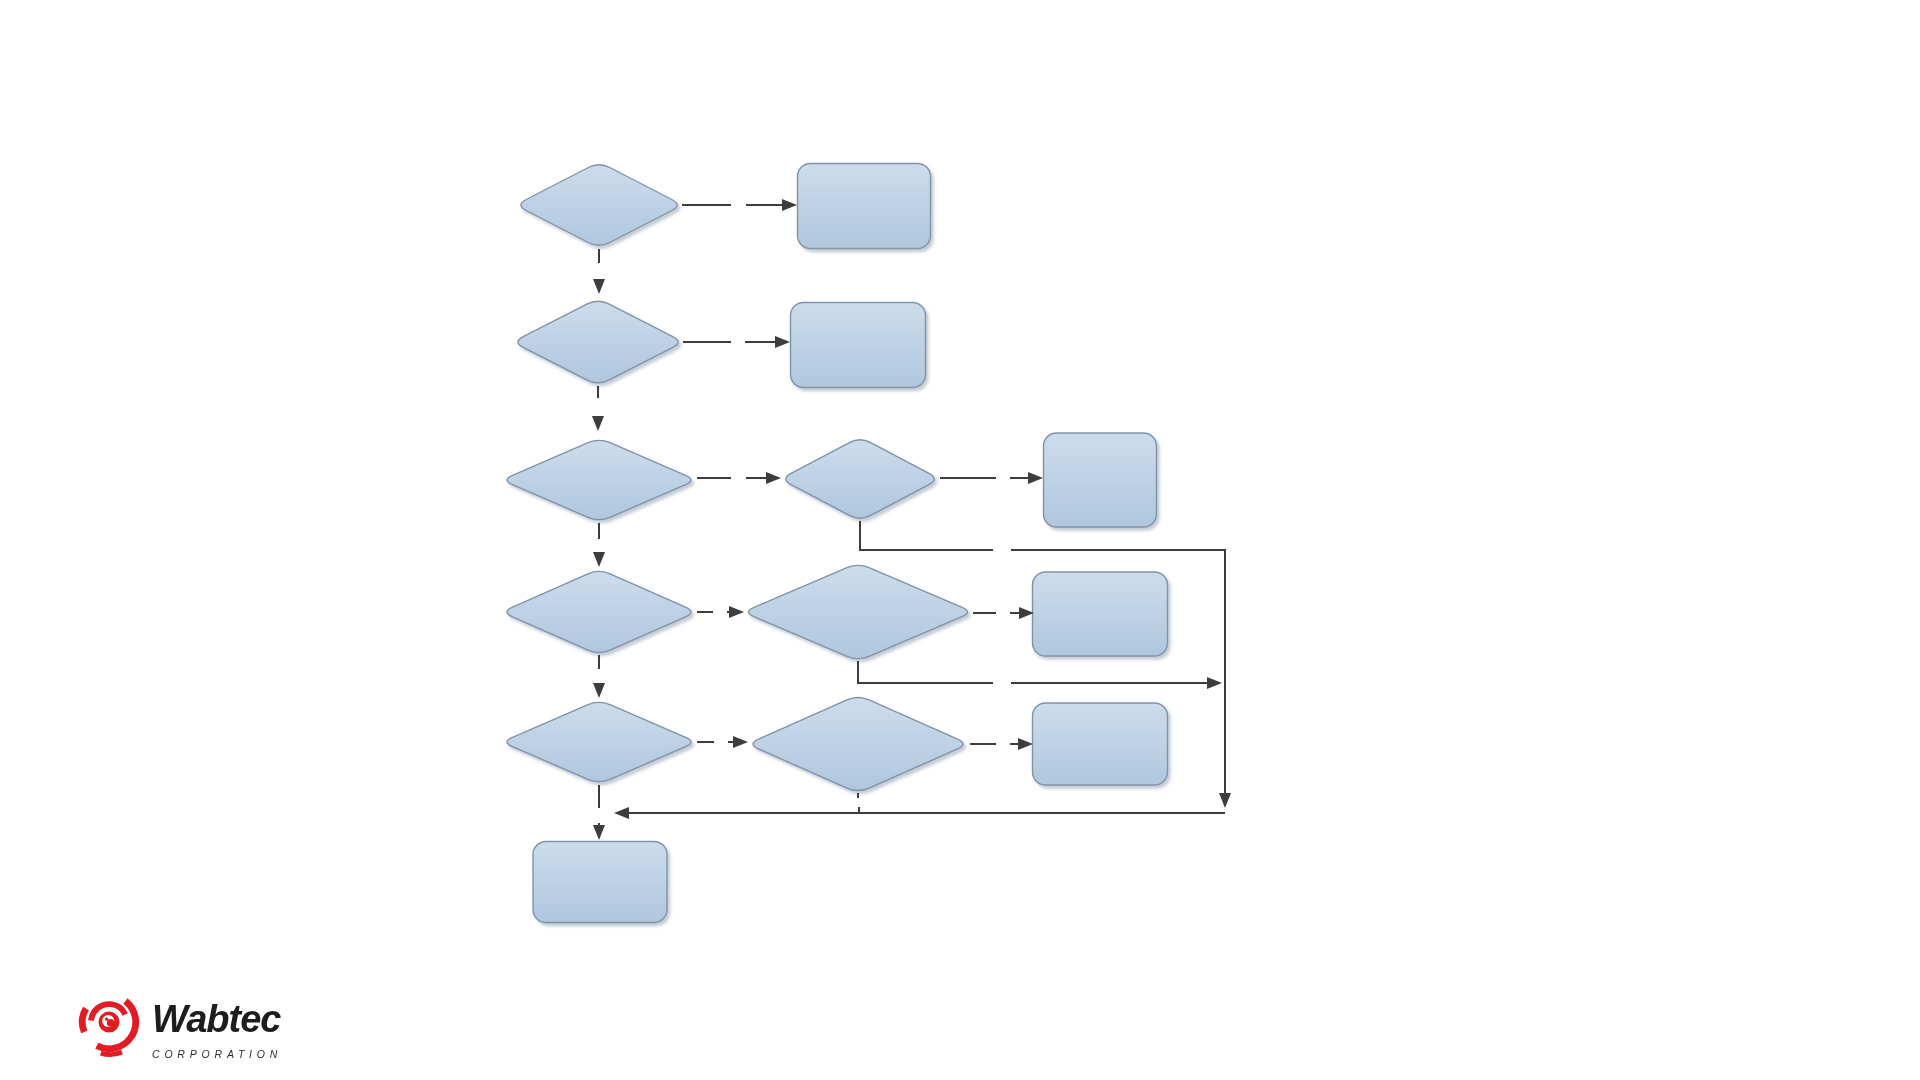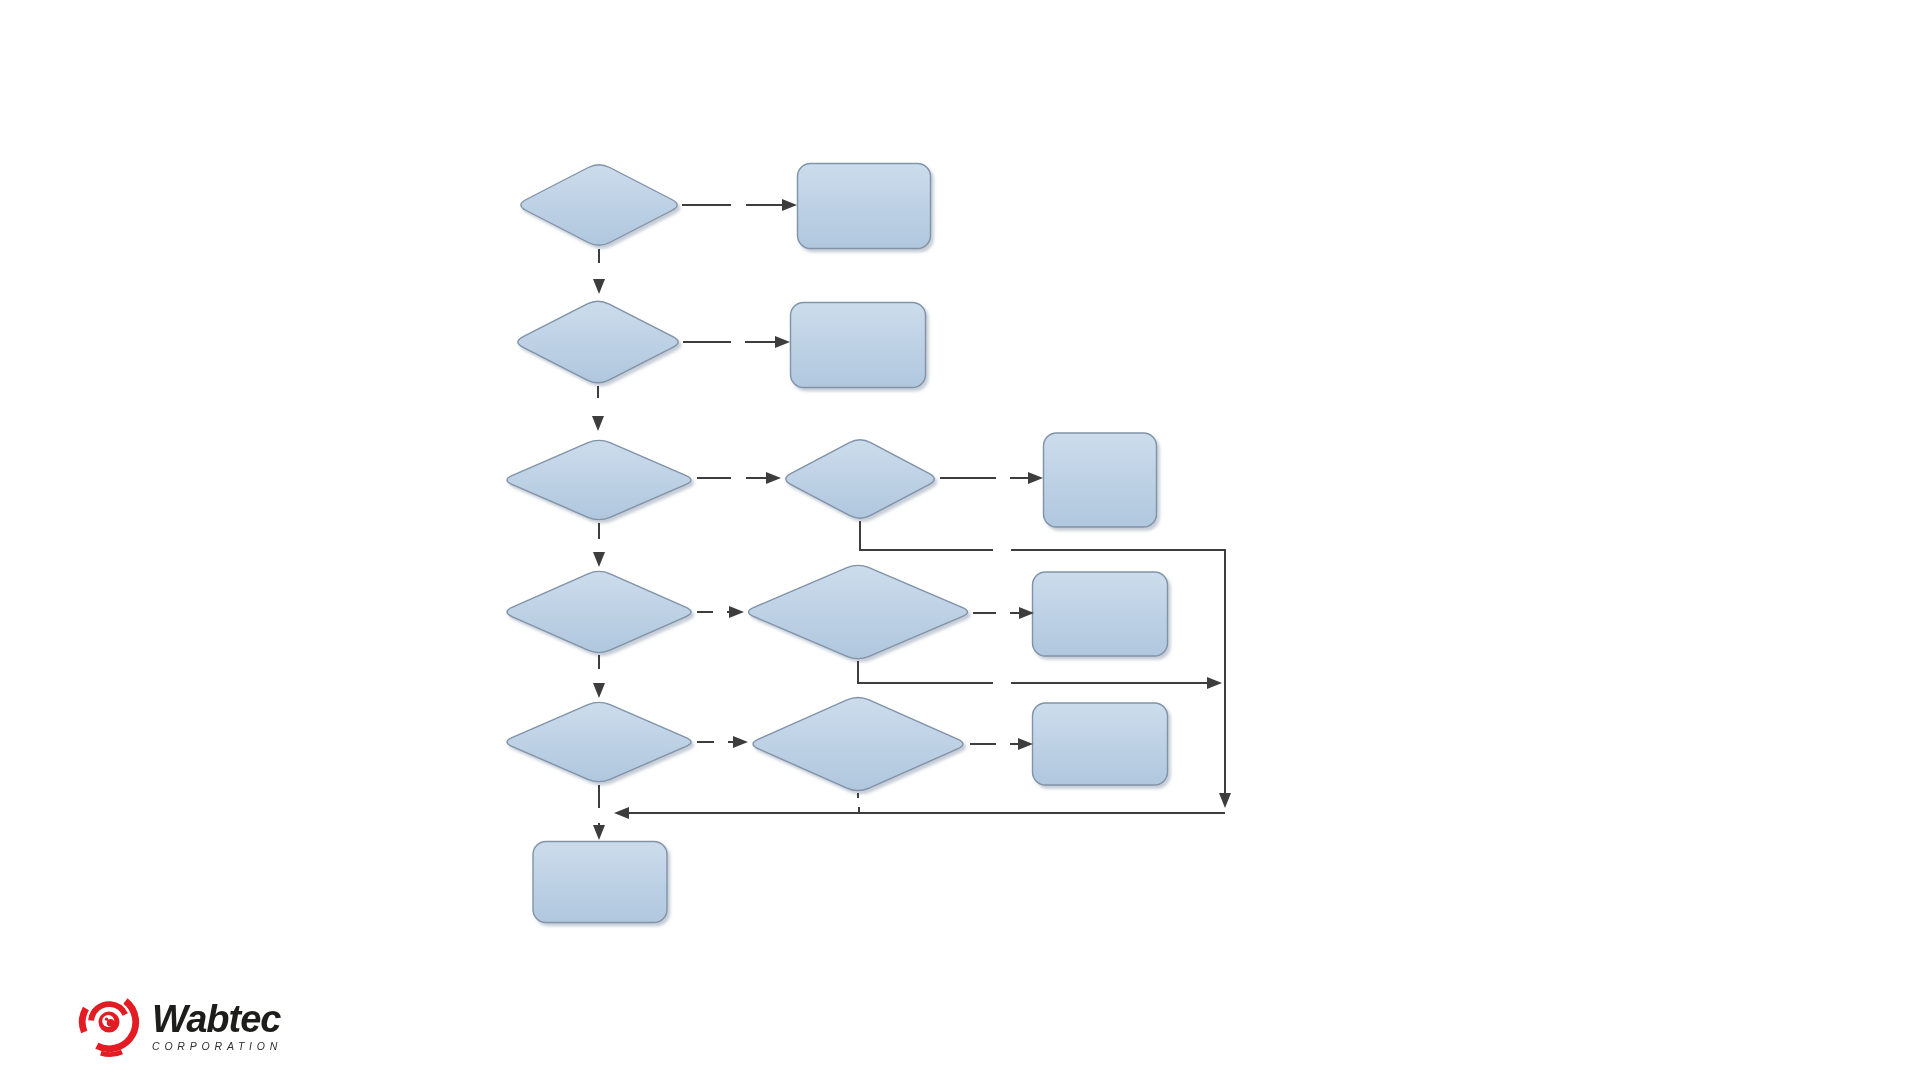--- a/index.html
+++ b/index.html
@@ -27,21 +27,21 @@
   .logo-text { margin-left: 10px; padding-top: 12px; }
   .logo-brand {
     font-size: 38px;
     line-height: 34px;
     font-weight: bold;
     font-style: italic;
     color: #1d1d1b;
     letter-spacing: -1px;
   }
   .logo-subtitle {
-    margin-top: 4px;
+    margin-top: 12px;
     font-size: 10.5px;
     font-style: italic;
     font-weight: 500;
     letter-spacing: 4.8px;
     color: #2e2e2e;
   }
 </style>
 </head>
 <body>
 

